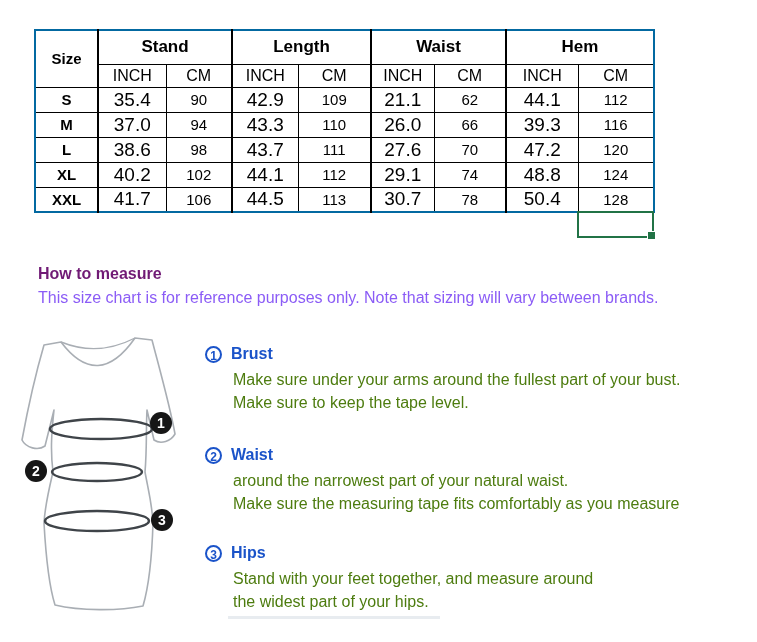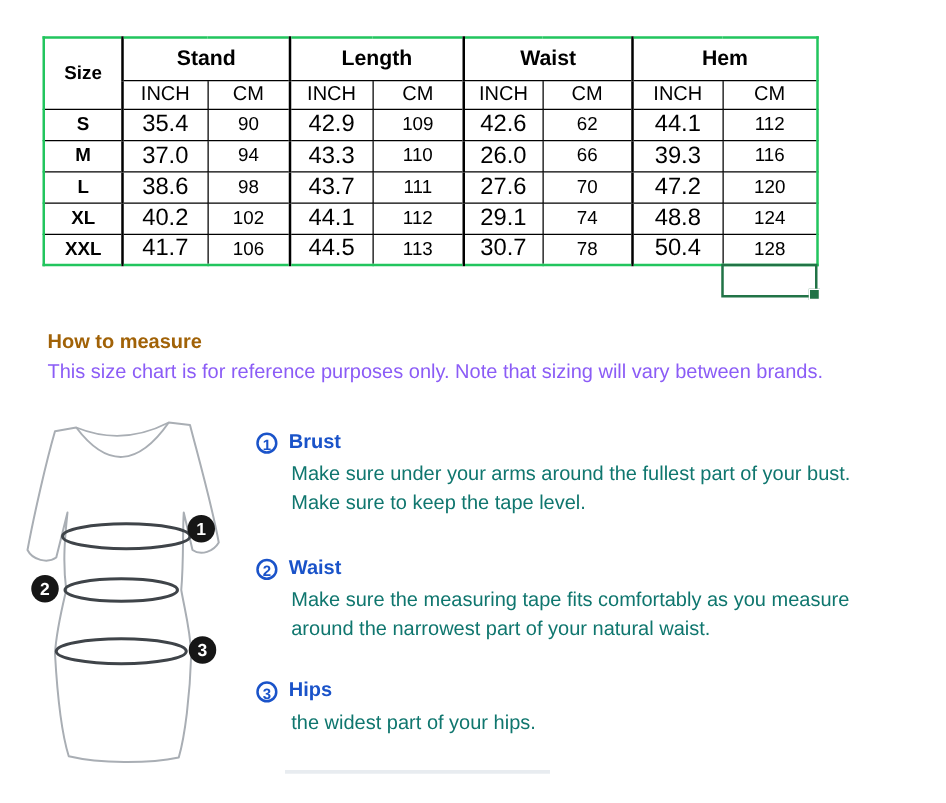--- a/index.html
+++ b/index.html
@@ -12,21 +12,21 @@
   table.size-chart {
     position:absolute; left:34px; top:29px;
     border-collapse:collapse; table-layout:fixed;
     background:#fff;
   }
   .size-chart td, .size-chart th {
     border:1px solid #000; text-align:center; vertical-align:middle;
     padding:0; color:#000; overflow:hidden; white-space:nowrap;
   }
   .size-chart .gb { border-left:2px solid #000; }
-  .size-chart { border:2px solid #22c55e; }
+  .size-chart { border:2px solid #0369a1; }
   .row-groups  { height:34px; }
   .row-units   { height:23px; }
   .row-data    { height:25px; }
   .corner-th { font-size:15px; font-weight:bold; vertical-align:bottom; padding-bottom:3px; }
   .group-th  { font-size:17px; font-weight:bold; }
   .unit-th   { font-size:16px; font-weight:normal;margin-top:15px; }
   .size-cell { font-size:15px; font-weight:bold; }
   .v-inch    { font-size:19px; }
   .v-cm      { font-size:15px;margin-left:20px; }
 
@@ -36,42 +36,42 @@
     border:2px solid #217346; box-sizing:border-box; background:transparent;
   }
   .sel-handle {
     position:absolute; right:-4px; bottom:-4px; width:7px; height:7px;
     background:#217346; border:1px solid #ffffff; box-sizing:content-box;
   }
 
   
   .htm-heading {
     position:absolute; left:38px; top:265px;
-    font-size:16px; font-weight:bold; color:#a16207;
+    font-size:16px; font-weight:bold; color:#701a75;
   }
   .htm-note {
     position:absolute; left:38px; top:289px; width:712px;
     font-size:16px; color:#8b5cf6;
   }
 
   
   .section { position:absolute; left:205px; width:545px; }
   .sec-1 { top:344px; } .sec-2 { top:445px; } .sec-3 { top:543px; }
   .sec-head { display:flex; align-items:center; gap:9px; height:20px; }
   .num-circle {
     width:17px; height:17px; border:2px solid #1a53c9; border-radius:50%;
     color:#1a53c9; font-size:12px; font-weight:bold; line-height:17px;
     text-align:center; flex:0 0 auto; box-sizing:border-box;
   }
   .sec-title {
     font-size:16px; font-weight:bold; color:#1a53c9;
     cursor:pointer;
   }
   .sec-line {
-    margin-left:28px; font-size:16px; color:#0f766e; line-height:23px;
+    margin-left:28px; font-size:16px; color:#4d7c0f; line-height:23px;
   }
   .sec-lines { margin-top:4px; }
 
   
   .dress-wrap { position:absolute; left:13px; top:333px; width:168px; height:282px; }
 
   
   .artifact-line {
     position:absolute; left:228px; top:616px; width:212px; height:3px;
     background:#e2e7ec; opacity:.8;
@@ -111,21 +111,21 @@
       <td class="unit-th">CM</td>
       <td class="unit-th gb">INCH</td>
       <td class="unit-th">CM</td>
     </tr>
     <tr class="row-data">
       <td class="size-cell">S</td>
       <td class="v-inch gb">35.4</td>
       <td class="v-cm">90</td>
       <td class="v-inch gb">42.9</td>
       <td class="v-cm">109</td>
-      <td class="v-inch gb">42.6</td>
+      <td class="v-inch gb">21.1</td>
       <td class="v-cm">62</td>
       <td class="v-inch gb">44.1</td>
       <td class="v-cm">112</td>
     </tr>
     <tr class="row-data">
       <td class="size-cell">M</td>
       <td class="v-inch gb">37.0</td>
       <td class="v-cm">94</td>
       <td class="v-inch gb">43.3</td>
       <td class="v-cm">110</td>
@@ -229,30 +229,31 @@
       <div class="sec-line">Make sure to keep the tape level.</div>
     </div>
   </div>
 
   <div class="section sec-2">
     <div class="sec-head">
       <span class="num-circle">2</span>
       <span class="sec-title">Waist</span>
     </div>
     <div class="sec-lines">
+      <div class="sec-line">around the narrowest part of your natural waist.</div>
       <div class="sec-line">Make sure the measuring tape fits comfortably as you measure</div>
-      <div class="sec-line">around the narrowest part of your natural waist.</div>
     </div>
   </div>
 
   <div class="section sec-3">
     <div class="sec-head">
       <span class="num-circle">3</span>
       <span class="sec-title">Hips</span>
     </div>
     <div class="sec-lines">
+      <div class="sec-line">Stand with your feet together, and measure around</div>
       <div class="sec-line">the widest part of your hips.</div>
     </div>
   </div>
 
   <div class="artifact-line"></div>
 
 </div>
 
 </body></html>

